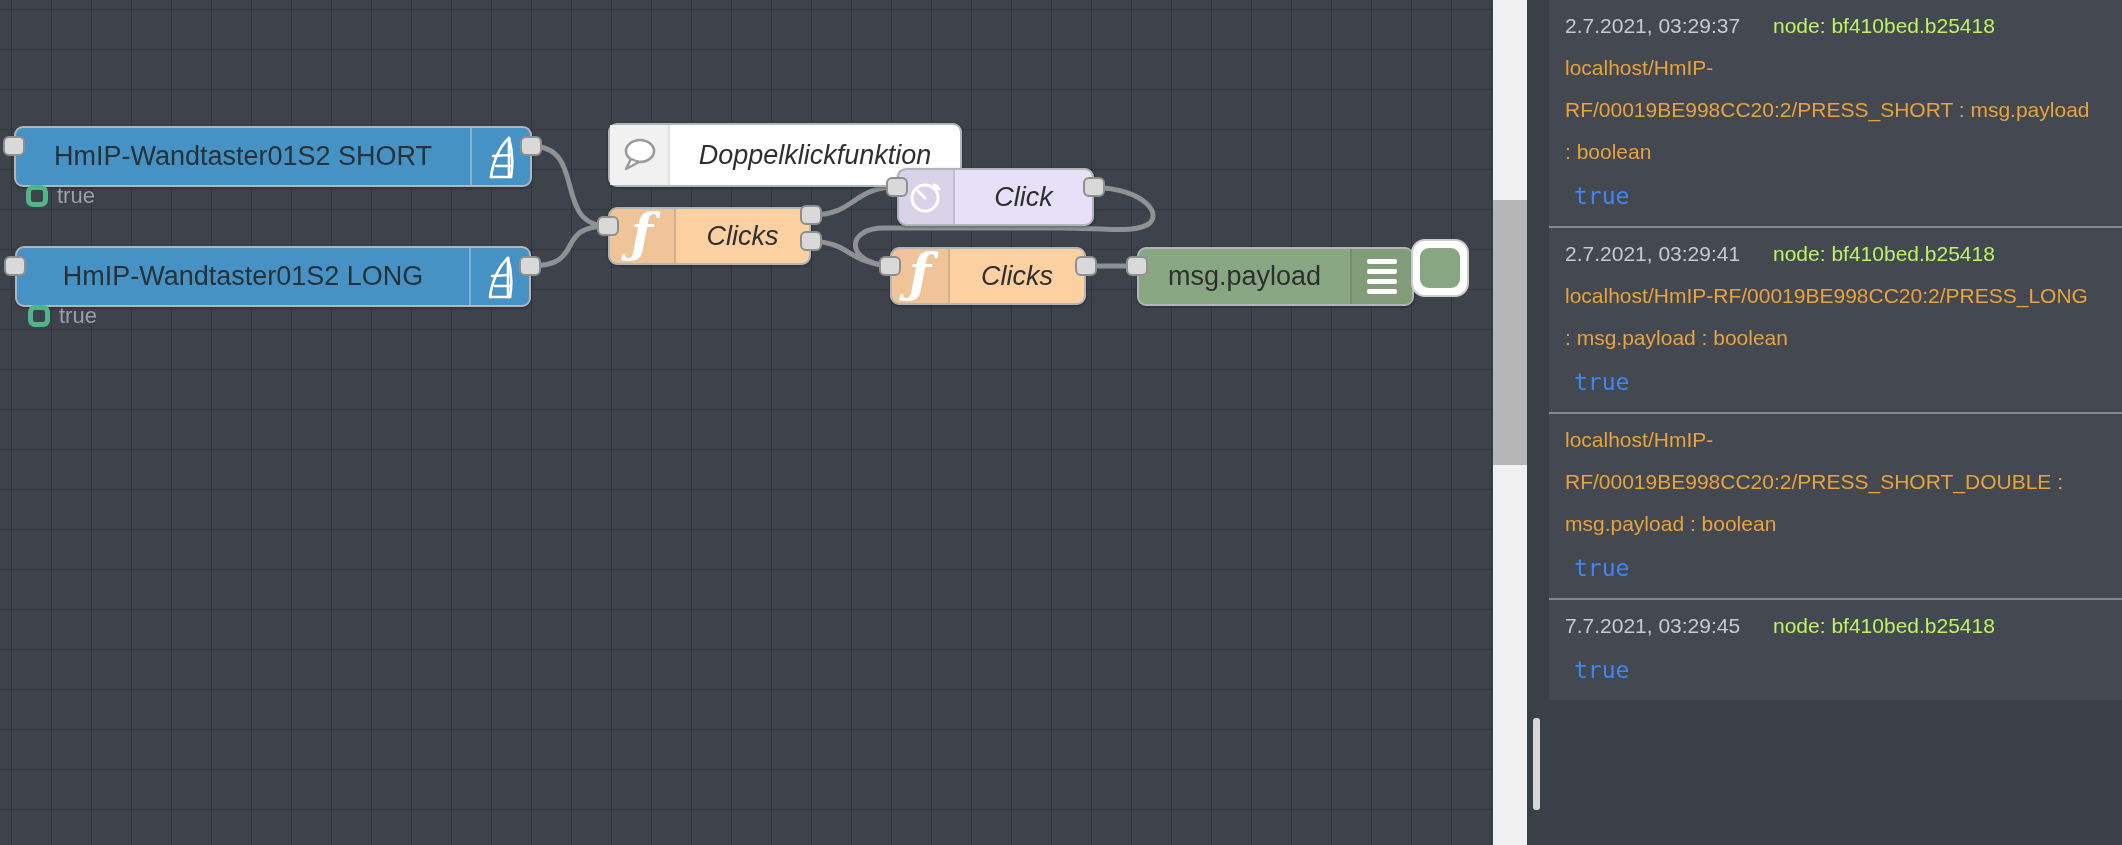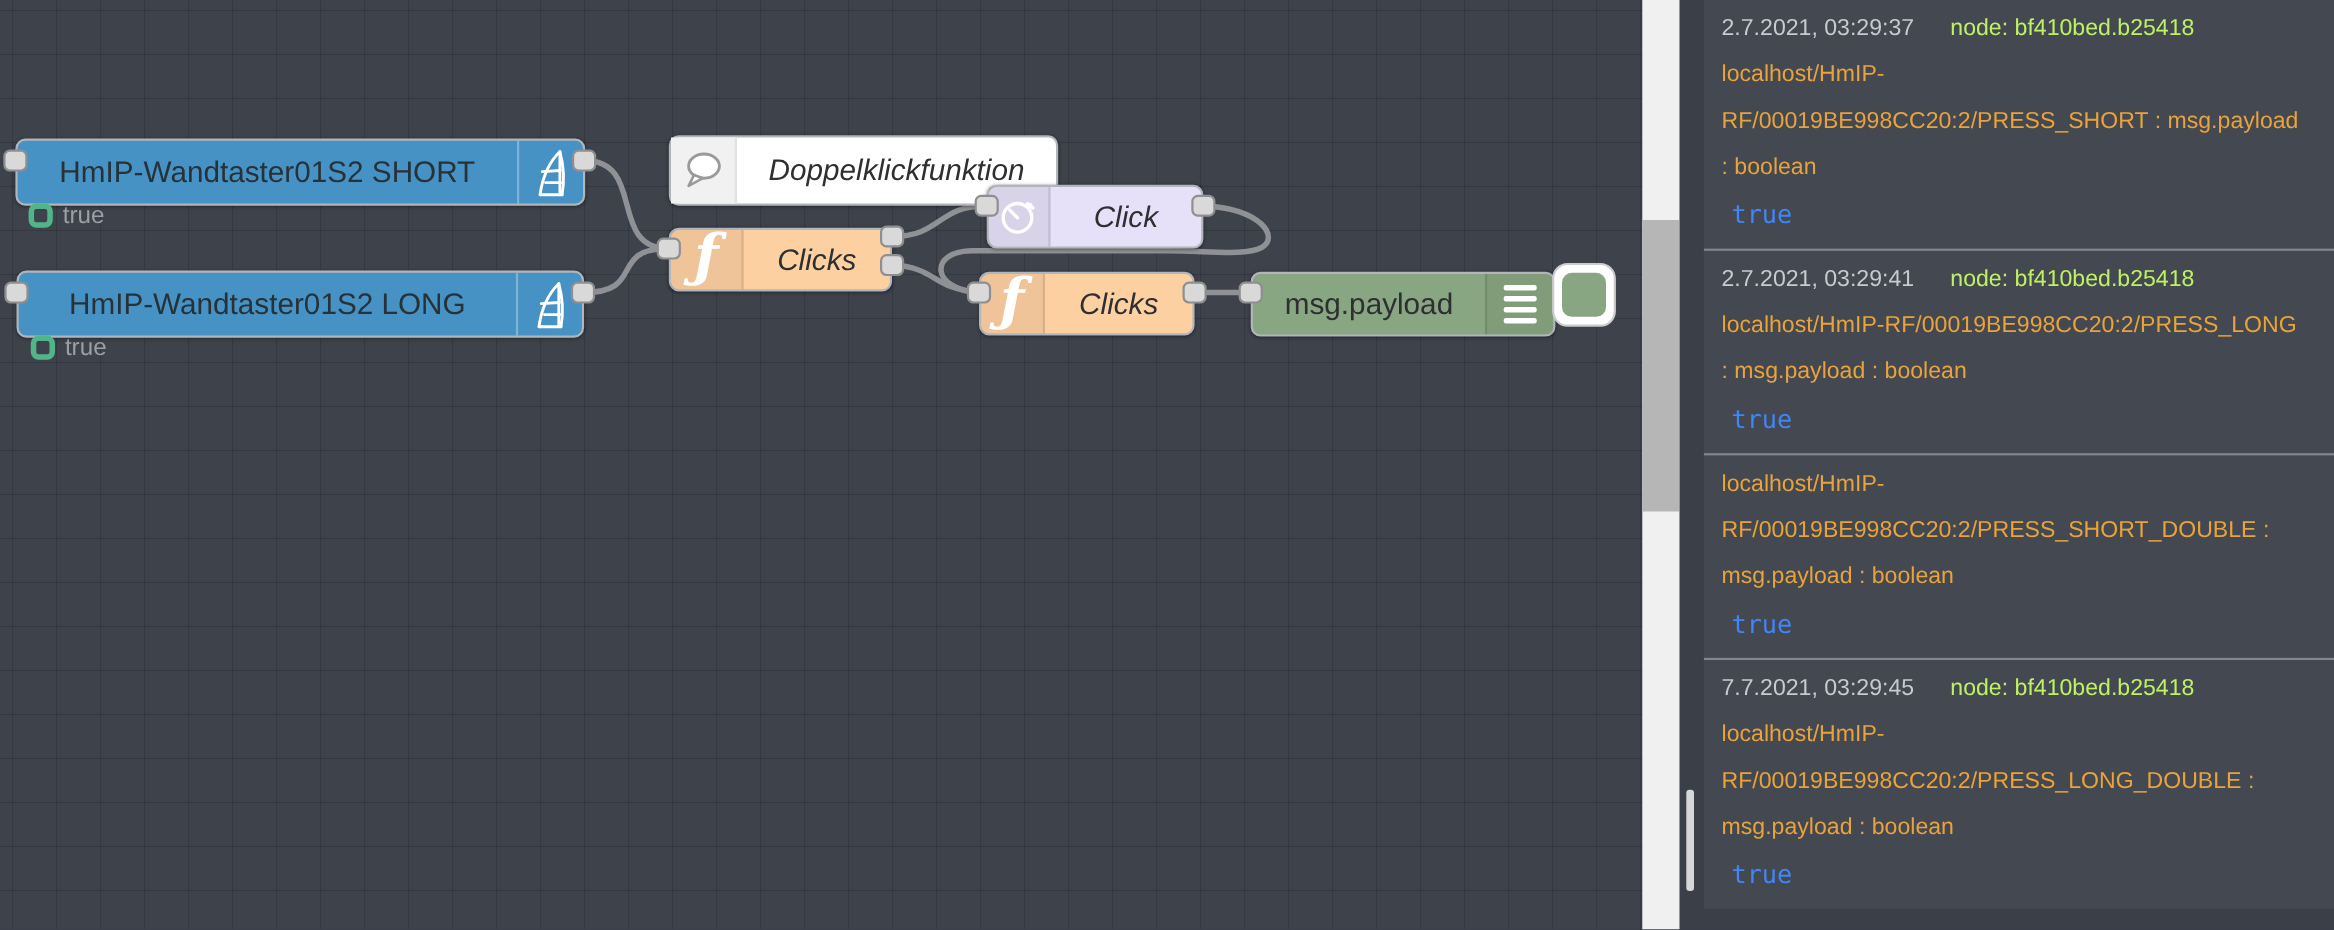--- a/index.html
+++ b/index.html
@@ -226,19 +226,18 @@
         <div class="msg">
           <div class="topic">localhost/HmIP-RF/00019BE998CC20:2/PRESS_SHORT_DOUBLE : msg.payload : boolean</div>
           <div class="payload">true</div>
         </div>
 
         <div class="msg">
           <div class="meta">
             <span class="ts">7.7.2021, 03:29:45</span>
             <span class="nid">node: bf410bed.b25418</span>
           </div>
-          <div class="topic">localhost/HmIP-RF/00019BE998CC20:2/PRESS_LONG_DOUBLE : msg.payload : boolean</div>
           <div class="payload">true</div>
         </div>
       </div>
   </div>
 
 </div>
 
 </body></html>

